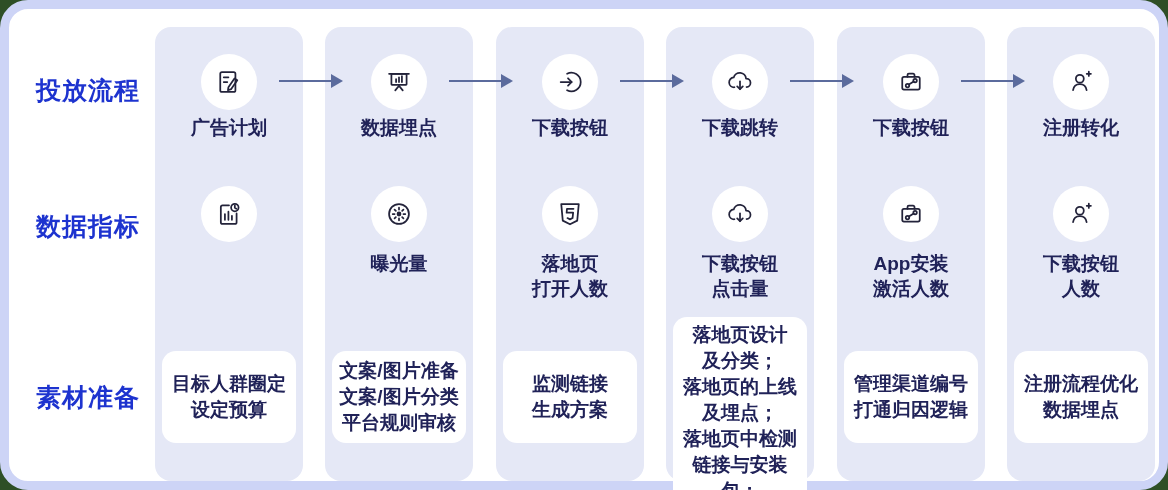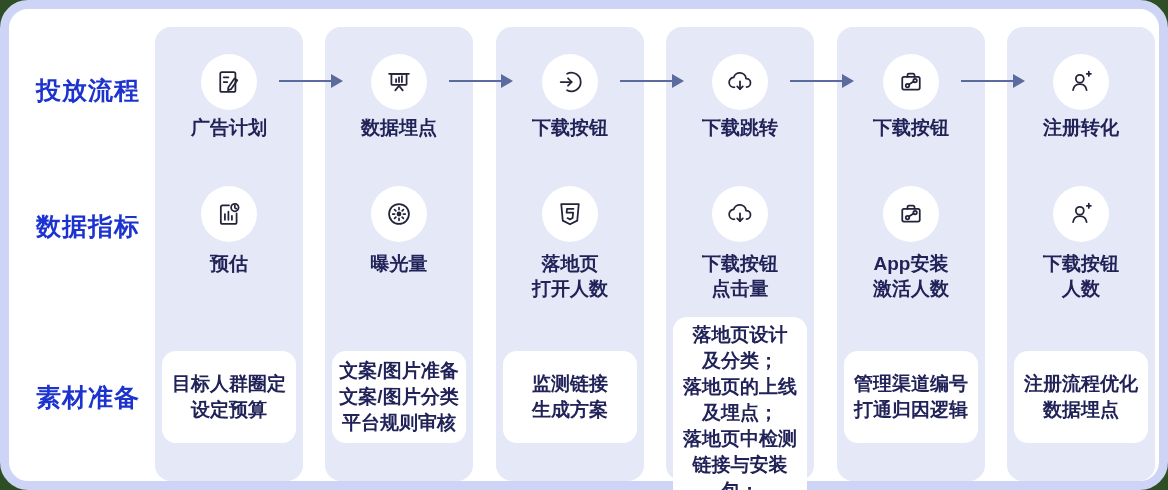--- a/index.html
+++ b/index.html
@@ -75,21 +75,20 @@
     </div>
     <div class="txt stage">广告计划</div>
     <div class="circle c2">
       <svg class="ic" viewBox="0 0 24 24">
         <path d="M18.5 11.5v7.5a1.5 1.5 0 0 1-1.5 1.5H6.5A1.5 1.5 0 0 1 5 19V6a1.5 1.5 0 0 1 1.5-1.5H12"></path>
         <path d="M8.5 17v-5M11.5 17v-7M14.5 17v-3.5"></path>
         <circle cx="17" cy="6.5" r="3.2"></circle>
         <path d="M17 4.8v1.9l1.3.8"></path>
       </svg>
     </div>
-    <div class="txt metric">预估</div>
     <div class="box">目标人群圈定
 设定预算</div>
   </div>
 
   <div class="col p2">
     <div class="circle c1">
       <svg class="ic" viewBox="0 0 24 24">
         <path d="M3.5 5h17"></path>
         <rect x="5.5" y="5" width="13" height="9.5" rx="0.5"></rect>
         <path d="M9.5 12V9.5M12 12V8M14.5 12V7"></path>

